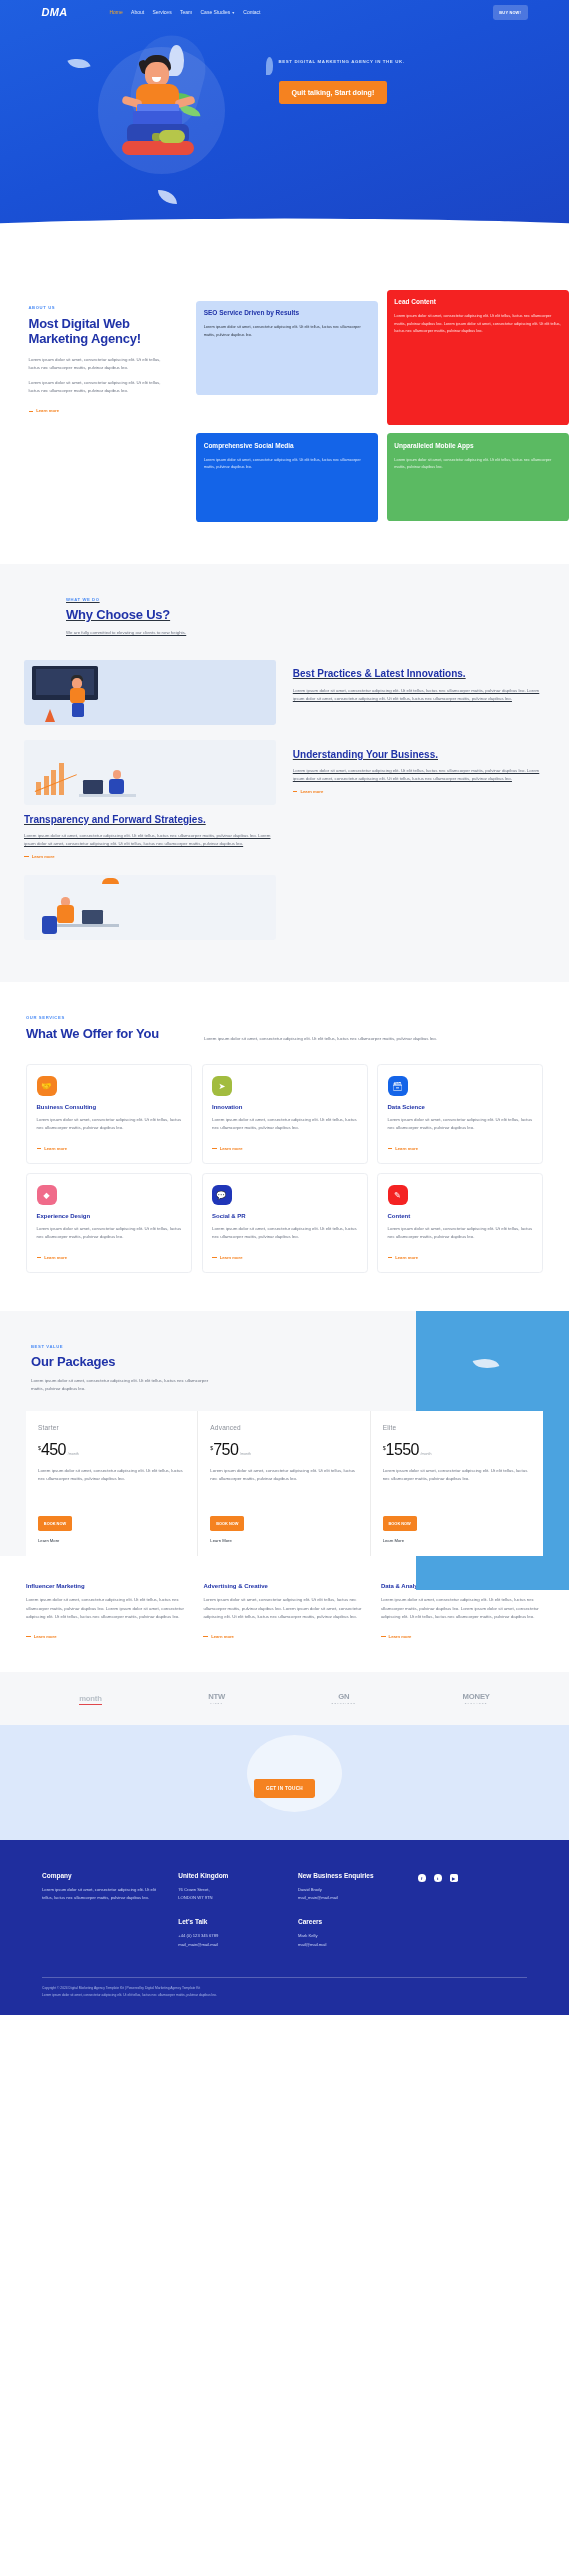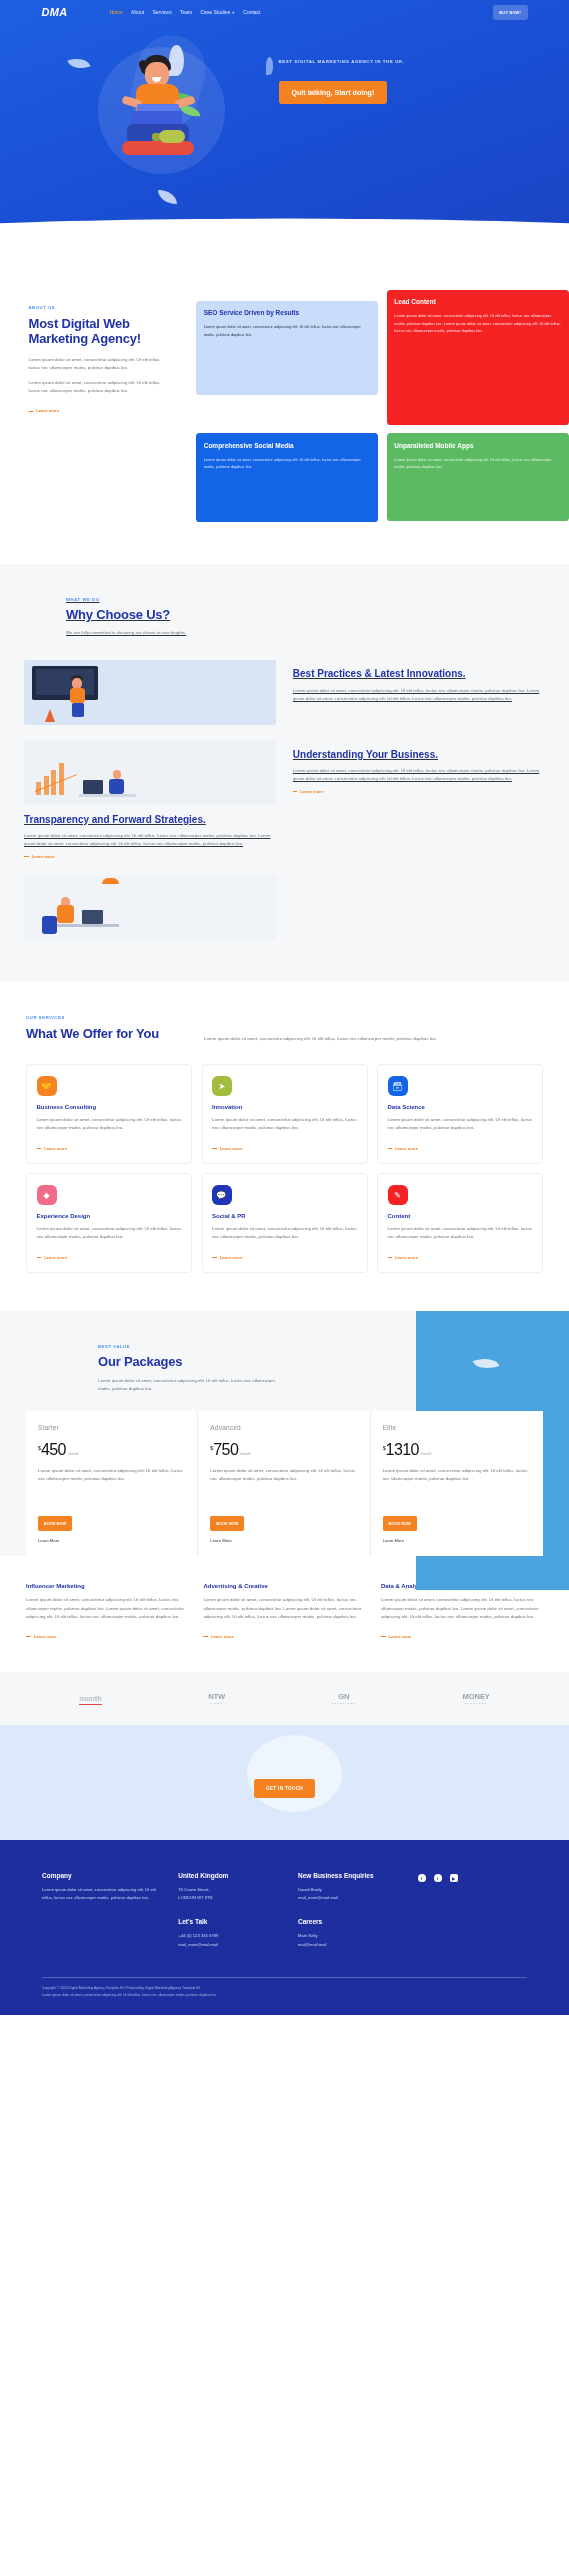--- a/index.html
+++ b/index.html
@@ -173,21 +173,21 @@
   }
   .svc-card h3 { color:#2033a8; font-size:6px; margin-bottom:6px; }
   .svc-card p { margin-bottom:7.1px; }
 
   
   .packages { background:#f6f7f9; padding: 33px 0 0; position:relative; overflow:hidden; }
   .pk-blue {
     position:absolute; right:0; top:0; width: 153px; height: 279px; background:#4ba3e0;
   }
   .pk-leaf { position:absolute; right:71px; top:46px; width:24px;height:13px;background:#dceaf7;border-radius:0 100% 0 100%; transform:rotate(-18deg);}
-  .pk-head { position:relative; z-index:2; padding-left: 98px; }
+  .pk-head { position:relative; z-index:2; padding-left: 31px; }
   .pk-head h2 { margin: 6px 0 7.1px; }
   .pk-head p { width: 178px; }
   .pk-grid {
     position:relative; z-index:2; display:grid; grid-template-columns: repeat(3, 1fr);
     margin: 18px 26px 0; background:#fff;
   }
   .pk-col { padding: 13px 12px 13px; border-right:0.6px solid #ececec; }
   .pk-col:last-child { border-right:none; }
   .pk-name { color:#8a8f98; font-size:6.5px; font-weight:normal; letter-spacing:0.2px; }
   .pk-price { margin: 10.7px 0 9.5px; display:flex; align-items:flex-start; }
@@ -495,21 +495,21 @@
         <span class="pk-per">/month</span>
       </div>
       <p class="body-txt">Lorem ipsum dolor sit amet, consectetur adipiscing elit. Ut elit tellus, luctus nec ullamcorper mattis, pulvinar dapibus leo.</p>
       <button class="pk-btn">BOOK NOW</button>
       <a class="pk-more">Learn More</a>
     </div>
     <div class="pk-col">
       <div class="pk-name">Elite</div>
       <div class="pk-price">
         <span class="pk-cur">$</span>
-        <span class="pk-val">1310</span>
+        <span class="pk-val">1550</span>
         <span class="pk-per">/month</span>
       </div>
       <p class="body-txt">Lorem ipsum dolor sit amet, consectetur adipiscing elit. Ut elit tellus, luctus nec ullamcorper mattis, pulvinar dapibus leo.</p>
       <button class="pk-btn">BOOK NOW</button>
       <a class="pk-more">Learn More</a>
     </div>
   </div>
 
   <div class="extra">
     <div>

